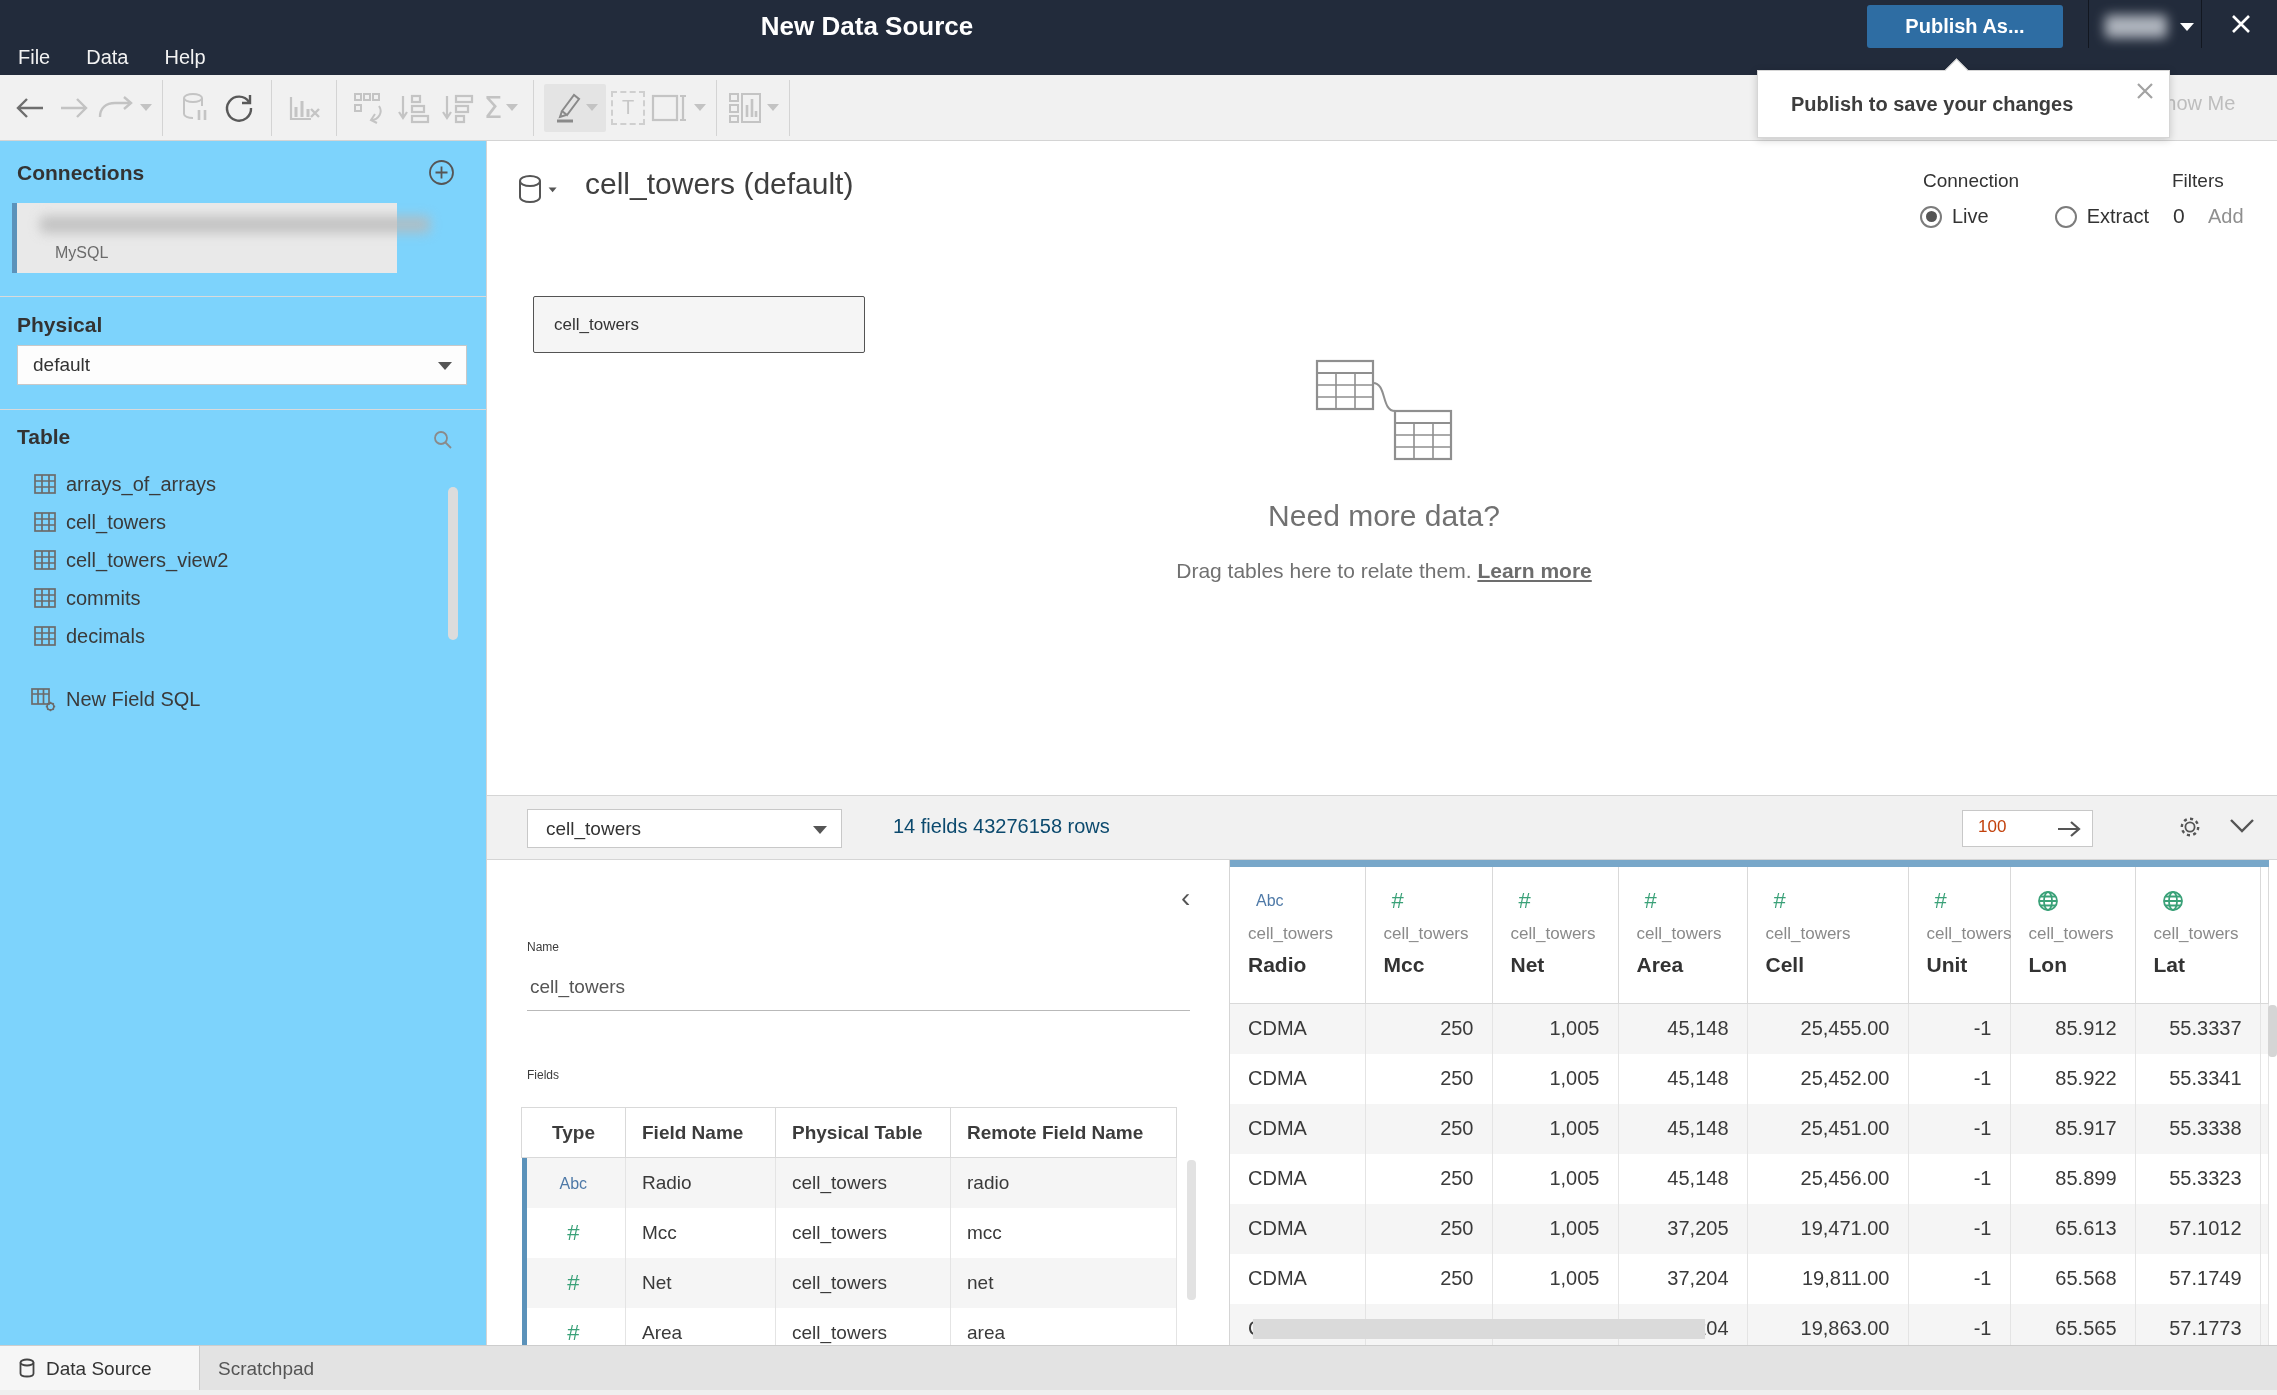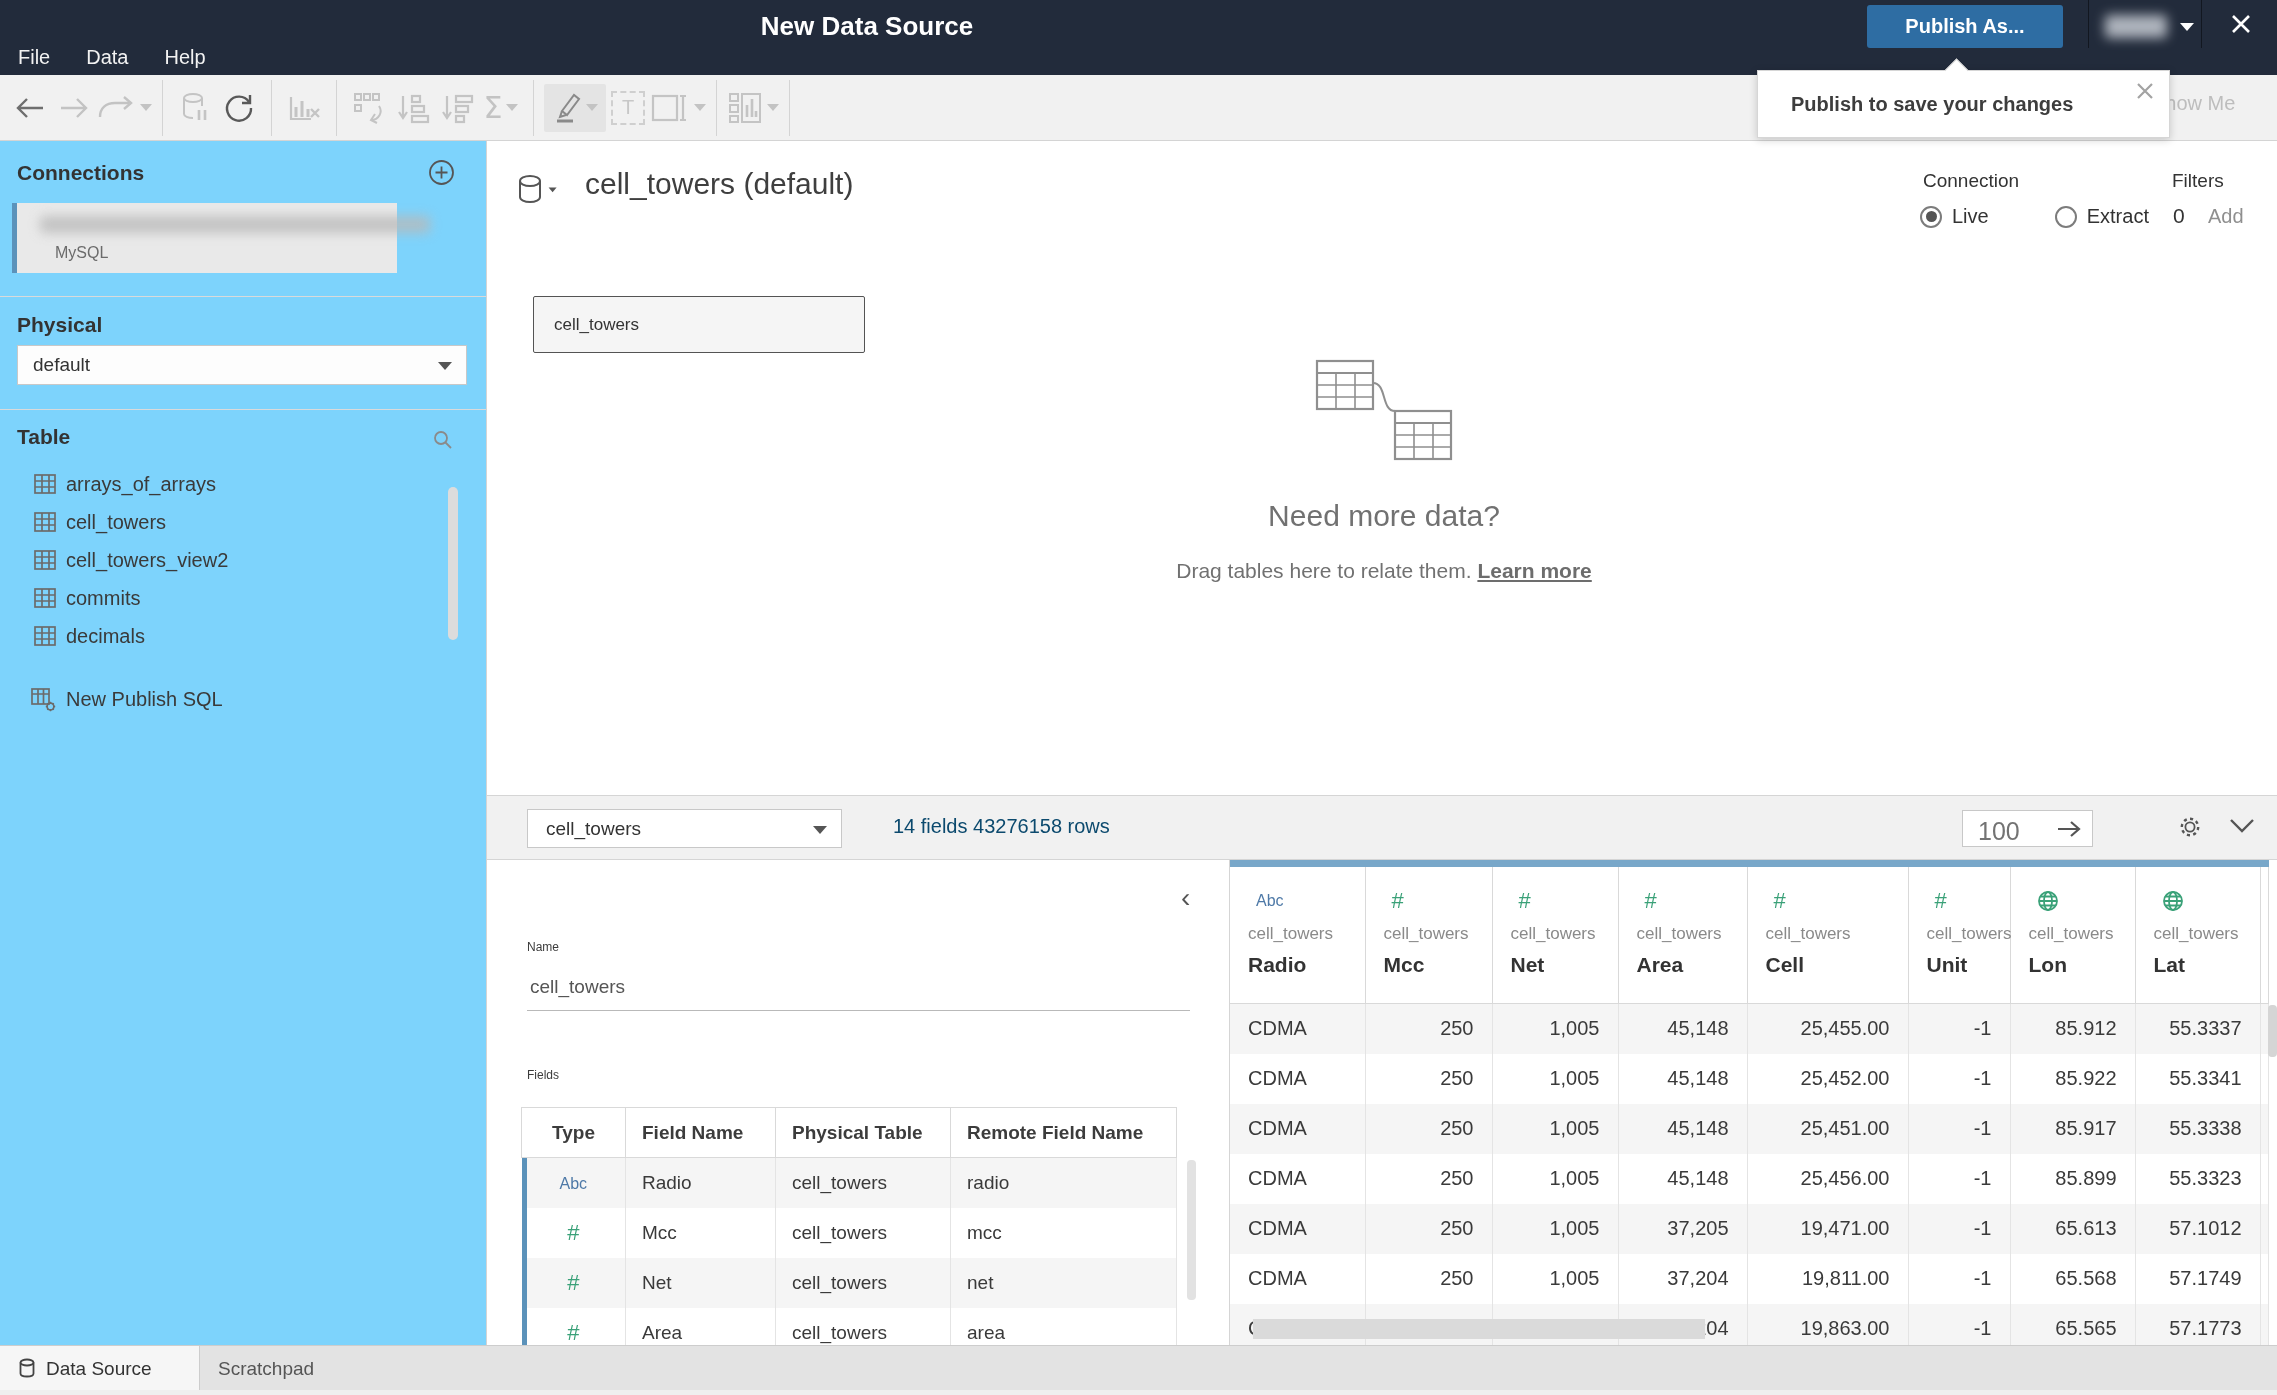--- a/index.html
+++ b/index.html
@@ -74,21 +74,21 @@
   .empty-heading { position:absolute; left:897px; top:358px; transform:translateX(-50%); font-size:30px; color:#717171; white-space:nowrap; }
   .empty-body { position:absolute; left:897px; top:418px; transform:translateX(-50%); font-size:21px; color:#717171; white-space:nowrap; }
   .learn-more { color:#6d6d6d; font-weight:700; text-decoration:underline; }
 
   
   .bottombar { position:absolute; left:487px; top:795px; width:1790px; height:65px; background:#f1f1f1; border-top:1px solid #d5d5d5; border-bottom:1px solid #d5d5d5; }
   .bb-select { position:absolute; left:40px; top:13px; width:315px; height:39px; background:#fff; border:1px solid #c8c8c8; display:flex; align-items:center; }
   .bb-select span { margin-left:18px; font-size:19px; color:#333; }
   .bb-summary { position:absolute; left:406px; top:19px; font-size:20px; color:#0c4a6e; }
   .rows-input { position:absolute; left:1475px; top:14px; width:131px; height:37px; background:#fff; border:1px solid #c8c8c8; }
-  .rows-input .val { position:absolute; left:15px; top:6px; font-size:25px; color:#737373; }
+  .rows-input .val { position:absolute; left:15px; top:6px; font-size:17px; color:#c2410c; }
   .rows-input svg { position:absolute; right:10px; top:9px; }
   .rows-lbl { position:absolute; left:1623px; top:17px; font-size:21px; color:#333;margin-top:40px; }
 
   
   .metadata { position:absolute; left:487px; top:860px; width:743px; height:485px; background:#fff; border-right:1px solid #d5d5d5; }
   .collapse-btn { position:absolute; left:694px; top:22px; font-size:28px; color:#555; background:none; border:none; font-family:inherit; }
   .meta-lbl { position:absolute; left:40px; font-size:12px; color:#3c3c3c; }
   .name-value { position:absolute; left:43px; top:116px; font-size:19px; color:#555; }
   .name-underline { position:absolute; left:40px; top:150px; width:663px; height:1px; background:#b9b9b9; }
   .fields-table { position:absolute; left:34px; top:247px; width:655px; border-collapse:collapse; table-layout:fixed; }
@@ -360,21 +360,21 @@
     <div class="sb-scrollbar"></div>
     <div class="sb-action" style="top:538px">
       <svg class="aicon" viewBox="0 0 27 27">
           <g fill="none" stroke="#6b6b6b" stroke-width="1.7">
             <rect x="2" y="3" width="17" height="15"></rect>
             <path d="M2 8h17M8 3v15M13.5 3v15"></path>
             <circle cx="20.5" cy="20.5" r="3.4"></circle>
             <path d="M20.5 15.8v1.6M20.5 23.6v1.6M15.8 20.5h1.6M23.6 20.5h1.6M17.2 17.2l1.1 1.1M22.7 22.7l1.1 1.1M23.8 17.2l-1.1 1.1M18.3 22.7l-1.1 1.1" stroke-width="1.3"></path>
           </g>
         </svg>
-      <span class="albl">New Publish SQL</span>
+      <span class="albl">New Field SQL</span>
     </div>
   </aside>
 
   <main class="canvas">
     <button class="icon-btn ds-icon" style="left:28px;top:32px">
       <svg width="44" height="36" viewBox="0 0 44 36">
           <g fill="none" stroke="#555" stroke-width="2">
             <ellipse cx="15" cy="8" rx="10" ry="5"></ellipse>
             <path d="M5 8v16c0 2.8 4.5 5 10 5s10-2.2 10-5V8"></path>
           </g>

